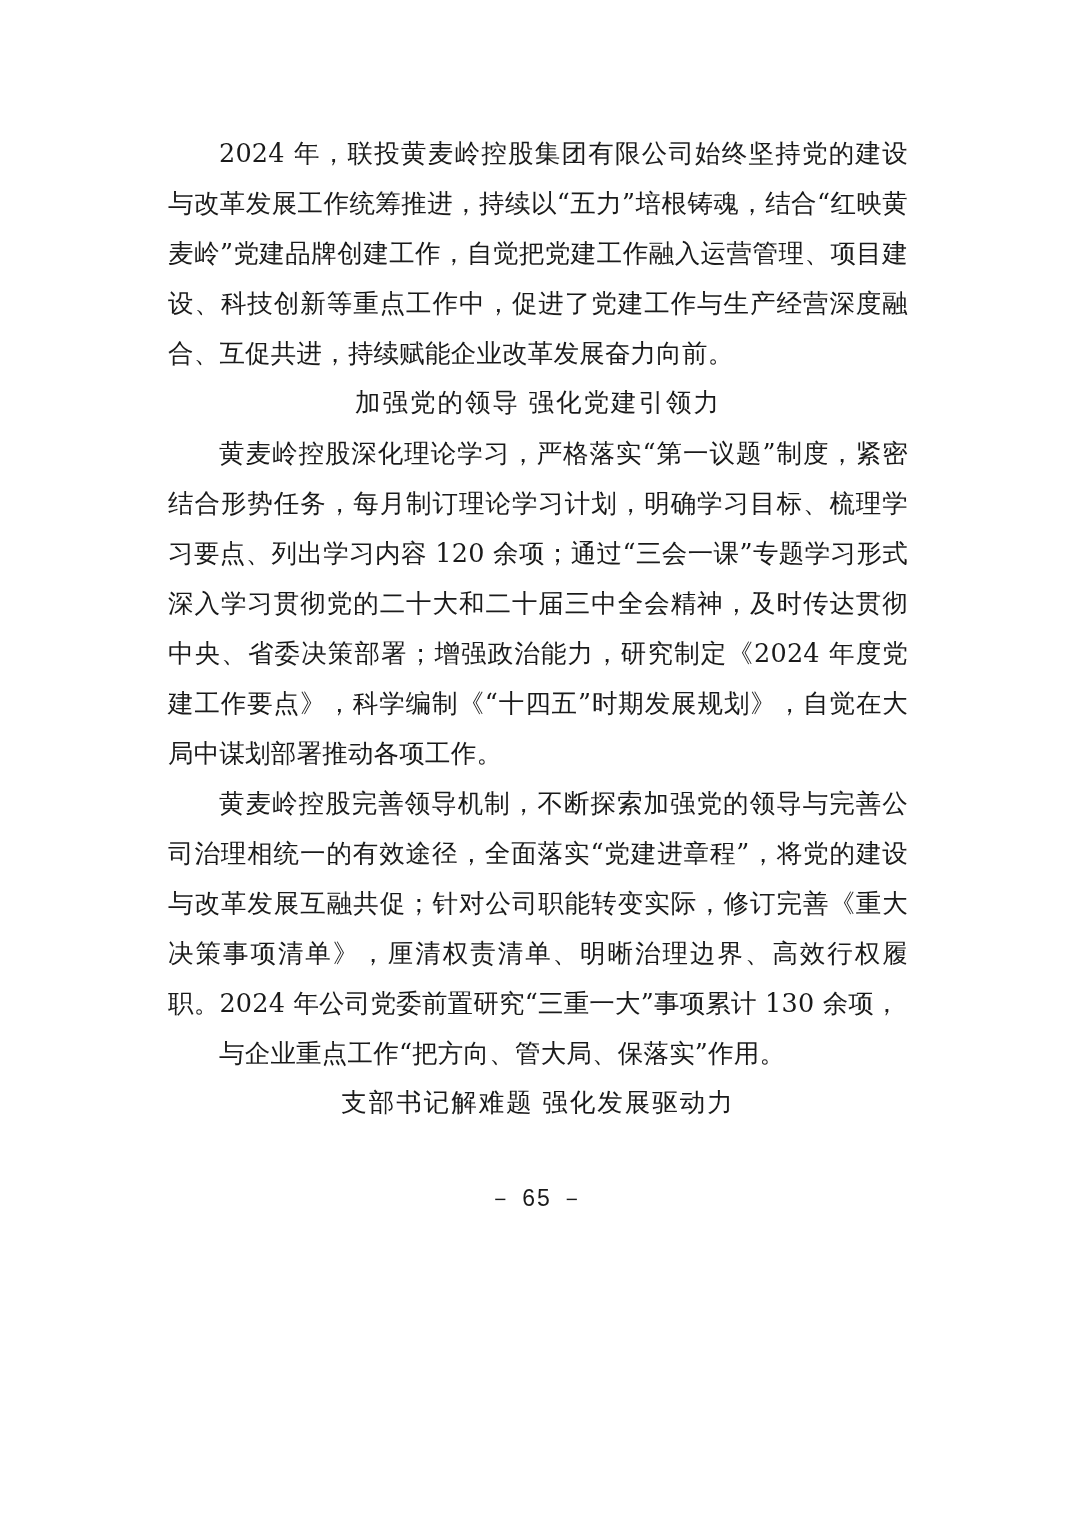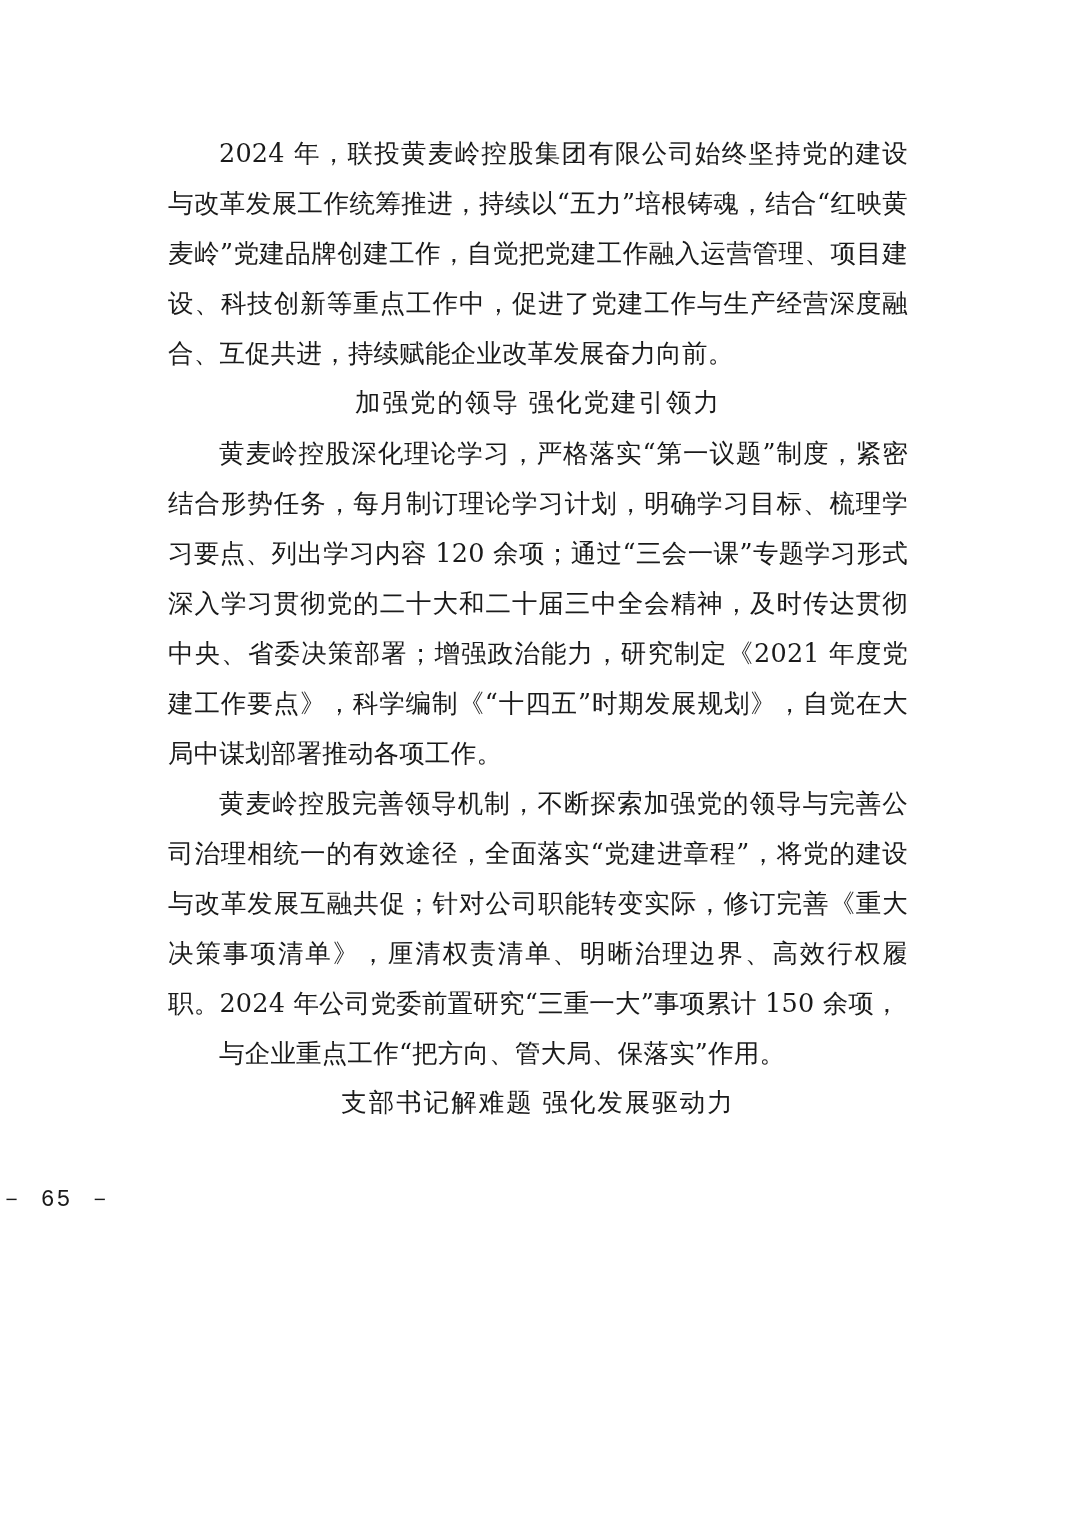--- a/index.html
+++ b/index.html
@@ -40,40 +40,41 @@
     font-weight: 500;
     text-align: center;
     letter-spacing: 2px;
     font-family: Liberation Serif, serif;
   }
   .page-number {
     position: absolute;
     left: 0;
     right: 0;
     bottom: 78px;
+    text-align: center;
     font-size: 23px;
-    font-family: Liberation Mono, monospace;
+    font-family: Liberation Sans, sans-serif;
     letter-spacing: 2px;
     color: #1a1a1a;
   }
 </style>
 </head>
 <body>
 
 <div class="page">
 
   <div class="content">
 
     <p class="body-par">2024 年，联投黄麦岭控股集团有限公司始终坚持党的建设与改革发展工作统筹推进，持续以“五力”培根铸魂，结合“红映黄麦岭”党建品牌创建工作，自觉把党建工作融入运营管理、项目建设、科技创新等重点工作中，促进了党建工作与生产经营深度融合、互促共进，持续赋能企业改革发展奋力向前。</p>
 
     <h2 class="section-head">加强党的领导  强化党建引领力</h2>
 
-    <p class="body-par">黄麦岭控股深化理论学习，严格落实“第一议题”制度，紧密结合形势任务，每月制订理论学习计划，明确学习目标、梳理学习要点、列出学习内容 120 余项；通过“三会一课”专题学习形式深入学习贯彻党的二十大和二十届三中全会精神，及时传达贯彻中央、省委决策部署；增强政治能力，研究制定《2021 年度党建工作要点》，科学编制《“十四五”时期发展规划》，自觉在大局中谋划部署推动各项工作。</p>
+    <p class="body-par">黄麦岭控股深化理论学习，严格落实“第一议题”制度，紧密结合形势任务，每月制订理论学习计划，明确学习目标、梳理学习要点、列出学习内容 120 余项；通过“三会一课”专题学习形式深入学习贯彻党的二十大和二十届三中全会精神，及时传达贯彻中央、省委决策部署；增强政治能力，研究制定《2024 年度党建工作要点》，科学编制《“十四五”时期发展规划》，自觉在大局中谋划部署推动各项工作。</p>
 
-    <p class="body-par">黄麦岭控股完善领导机制，不断探索加强党的领导与完善公司治理相统一的有效途径，全面落实“党建进章程”，将党的建设与改革发展互融共促；针对公司职能转变实际，修订完善《重大决策事项清单》，厘清权责清单、明晰治理边界、高效行权履职。2024 年公司党委前置研究“三重一大”事项累计 150 余项，</p>
+    <p class="body-par">黄麦岭控股完善领导机制，不断探索加强党的领导与完善公司治理相统一的有效途径，全面落实“党建进章程”，将党的建设与改革发展互融共促；针对公司职能转变实际，修订完善《重大决策事项清单》，厘清权责清单、明晰治理边界、高效行权履职。2024 年公司党委前置研究“三重一大”事项累计 130 余项，</p>
 
     <p class="body-par">与企业重点工作“把方向、管大局、保落实”作用。</p>
 
     <h2 class="section-head">支部书记解难题  强化发展驱动力</h2>
 
 
   </div>
 
   <div class="page-number">－ 65 －</div>
 

